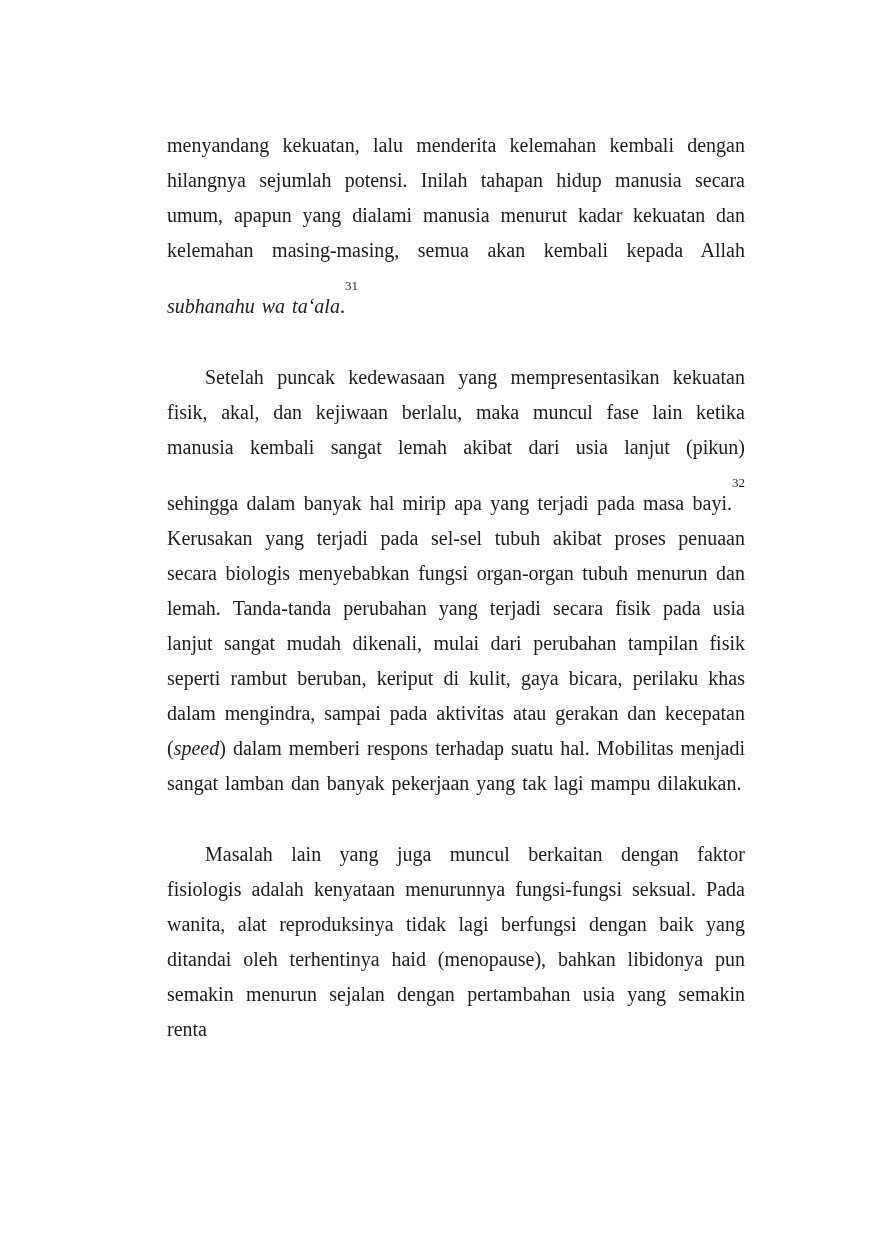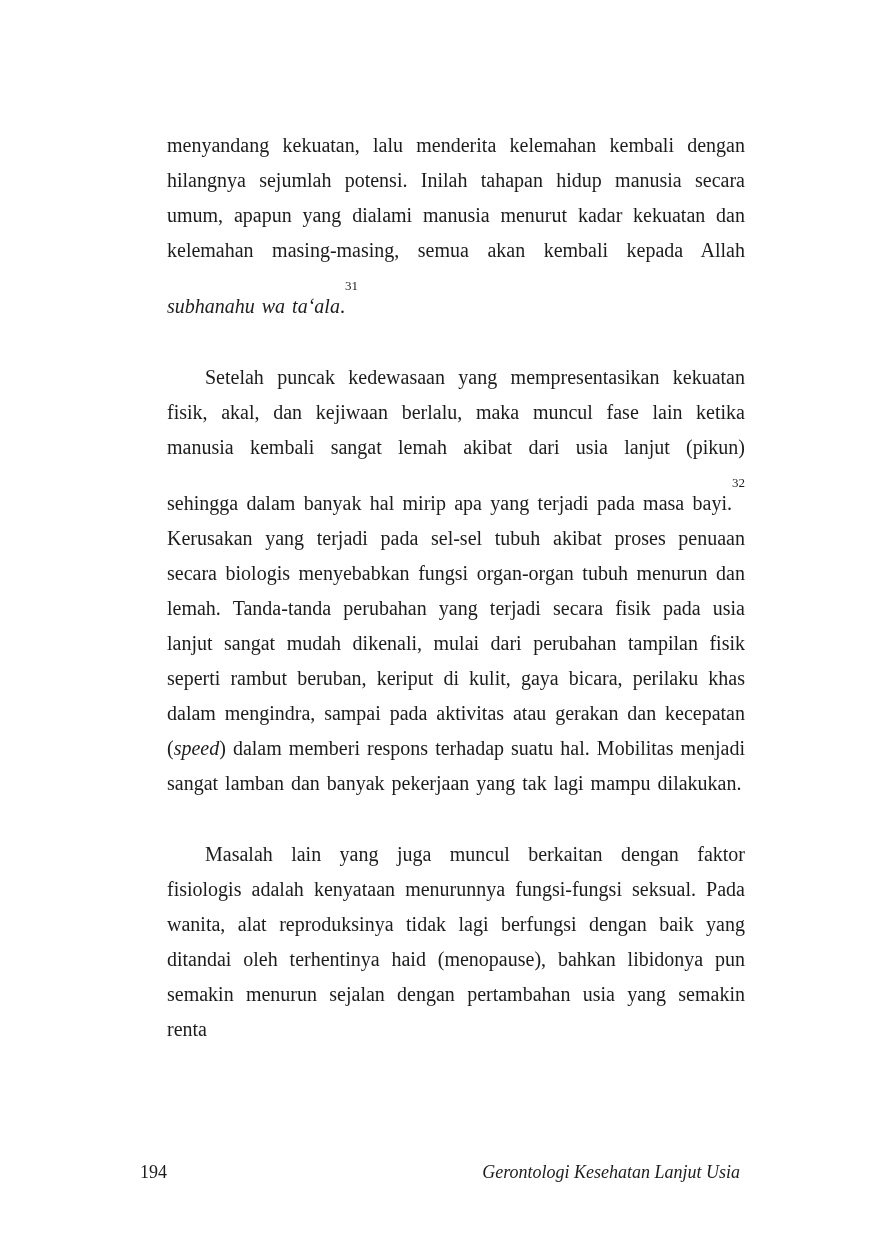--- a/index.html
+++ b/index.html
@@ -57,18 +57,14 @@
 <body>
 
 <div class="page">
 
   <div class="text-body">
       <p><span>menyandang kekuatan, lalu menderita kelemahan kembali dengan hilangnya sejumlah potensi. Inilah tahapan hidup manusia secara umum, apapun yang dialami manusia menurut kadar kekuatan dan kelemahan masing-masing, semua akan kembali kepada Allah </span><span class="italic">subhanahu wa ta‘ala</span><span>.</span><sup class="fn">31</sup></p>
       <p class="indent"><span>Setelah puncak kedewasaan yang mempresentasikan kekuatan fisik, akal, dan kejiwaan berlalu, maka muncul fase lain ketika manusia kembali sangat lemah akibat dari usia lanjut (pikun) sehingga dalam banyak hal mirip apa yang terjadi pada masa bayi.</span><sup class="fn">32</sup><span> Kerusakan yang terjadi pada sel-sel tubuh akibat proses penuaan secara biologis menyebabkan fungsi organ-organ tubuh menurun dan lemah. Tanda-tanda perubahan yang terjadi secara fisik pada usia lanjut sangat mudah dikenali, mulai dari perubahan tampilan fisik seperti rambut beruban, keriput di kulit, gaya bicara, perilaku khas dalam mengindra, sampai pada aktivitas atau gerakan dan kecepatan (</span><span class="italic">speed</span><span>) dalam memberi respons terhadap suatu hal. Mobilitas menjadi sangat lamban dan banyak pekerjaan yang tak lagi mampu dilakukan.</span></p>
       <p class="indent"><span>Masalah lain yang juga muncul berkaitan dengan faktor fisiologis adalah kenyataan menurunnya fungsi-fungsi seksual. Pada wanita, alat reproduksinya tidak lagi berfungsi dengan baik yang ditandai oleh terhentinya haid (menopause), bahkan libidonya pun semakin menurun sejalan dengan pertambahan usia yang semakin renta</span></p>
     </div>
 
-  <div class="footer">
-    <span>194</span>
-    <span class="italic">Gerontologi Kesehatan Lanjut Usia</span>
-  </div>
 
 </div>
 
 </body></html>

